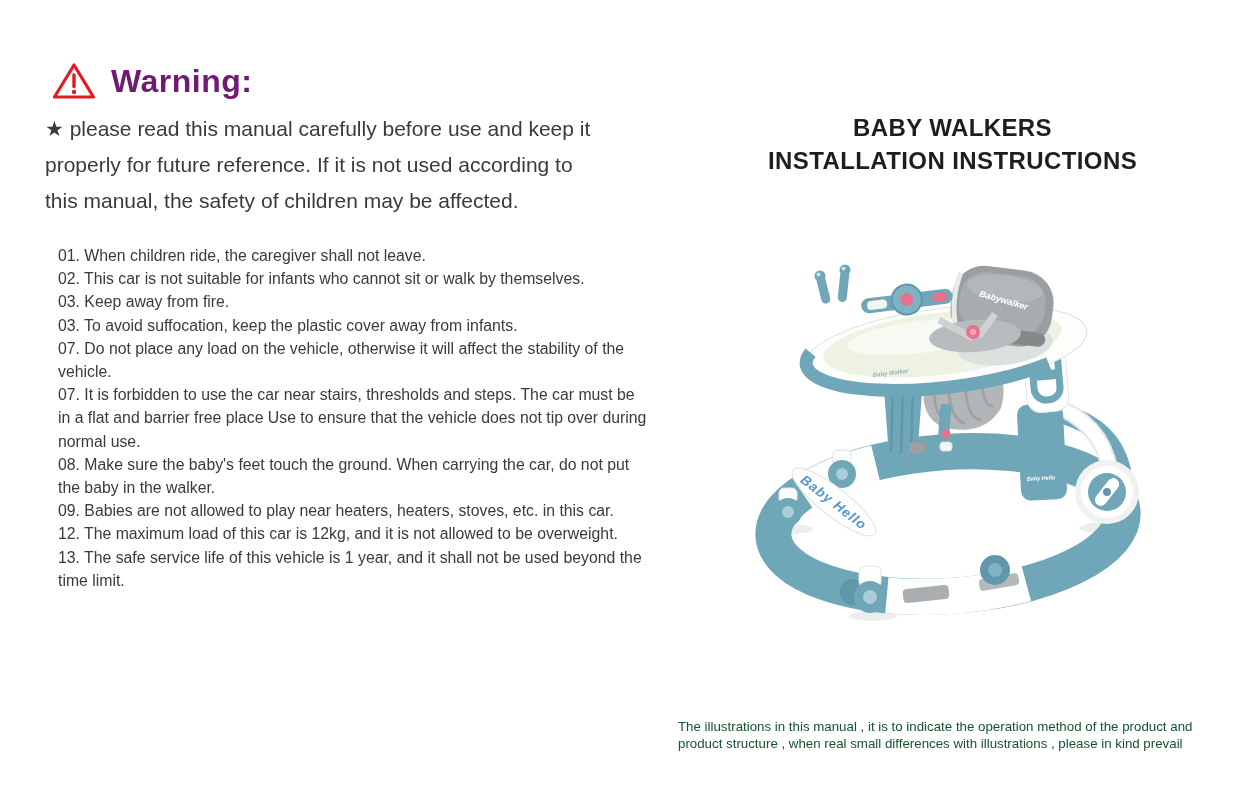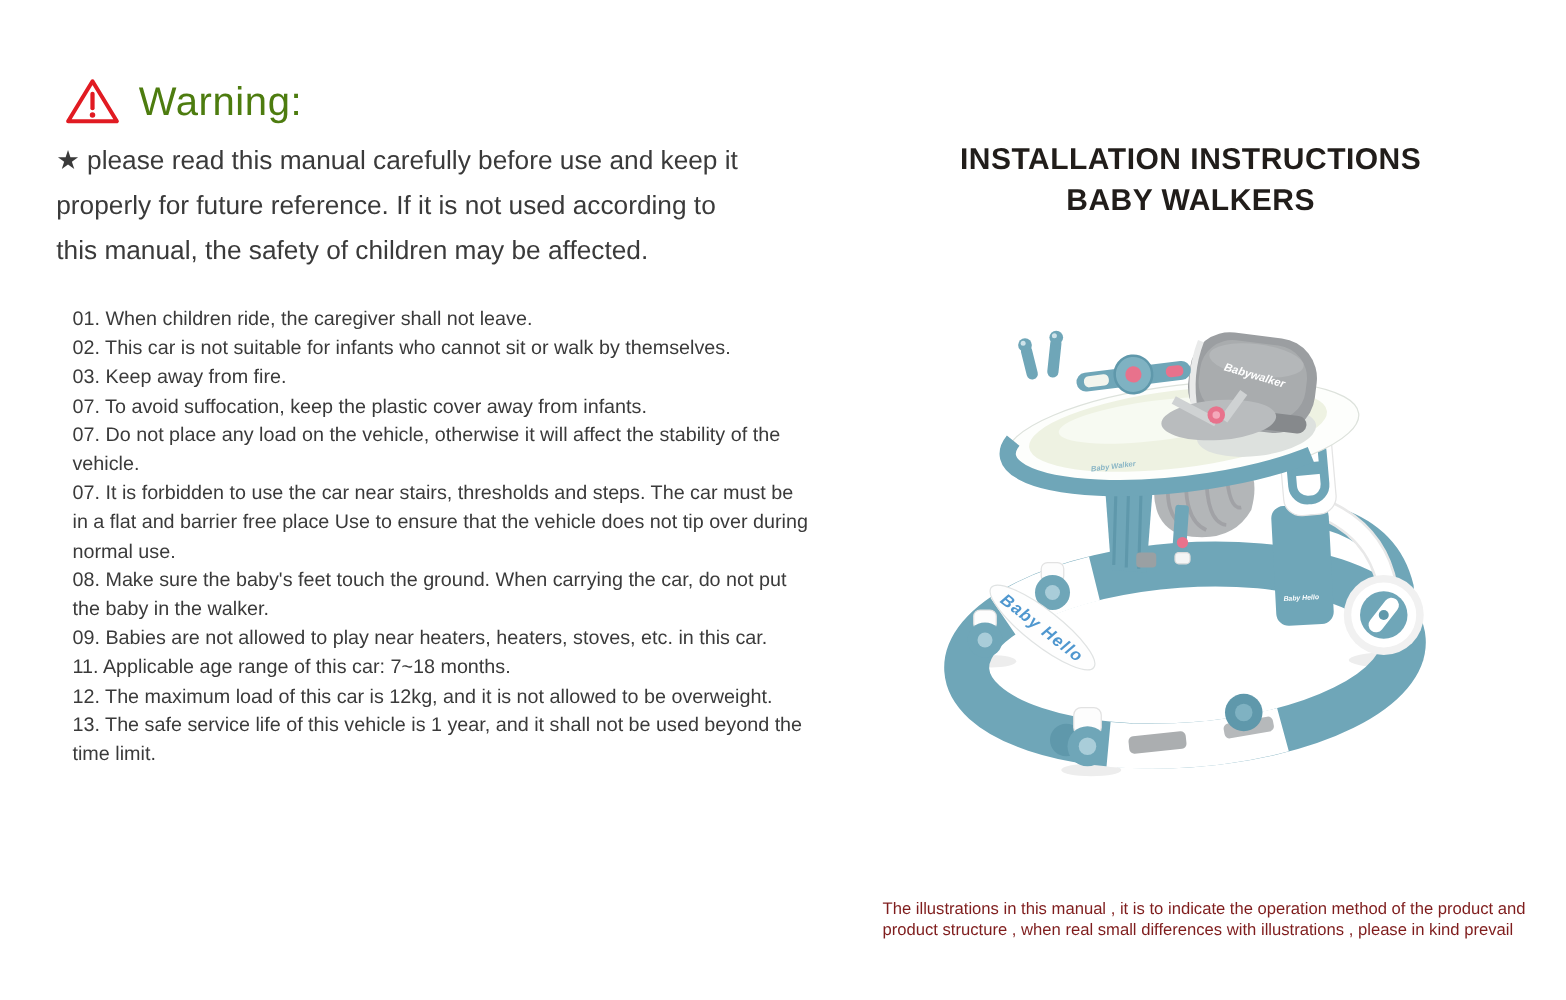--- a/index.html
+++ b/index.html
@@ -1,28 +1,28 @@
 <!DOCTYPE html>
 <html><head>
 <meta charset="utf-8">
 <style>
   html,body{margin:0;padding:0;background:#fff;}
   .page{position:relative;width:1253px;height:800px;background:#ffffff;overflow:hidden;
         font-family:"Liberation Sans", sans-serif;color:#3a3a3a;}
   .warning-header{position:absolute;left:52px;top:62px;display:flex;align-items:center;gap:15px;}
-  .warning-title{font-size:32px;font-weight:normal;color:#4d7c0f;letter-spacing:0.5px;}
+  .warning-title{font-size:32px;font-weight:bold;color:#701a75;letter-spacing:0.5px;}
   .warning-intro{position:absolute;left:45px;top:111px;width:556px;font-size:21px;
                  line-height:36px;color:#3a3a3a;}
   .warning-list{position:absolute;left:45px;top:244px;width:592px;font-size:15.8px;
                 line-height:23.2px;color:#3a3a3a;margin-left:13px;}
   .doc-title{position:absolute;left:690px;top:112px;width:525px;text-align:center;
              font-size:24px;font-weight:bold;color:#211d1a;line-height:32.5px;letter-spacing:0.4px;}
   .illustration{position:absolute;left:733px;top:256px;width:430px;height:370px;}
   .disclaimer{position:absolute;left:678px;top:719px;width:548px;font-size:13.3px;
-              line-height:16.8px;color:#7f1d1d;margin-left:28px;}
+              line-height:16.8px;color:#14532d;}
 </style>
 </head>
 <body>
 
 <div class="page">
 
   <div class="warning-header">
     <svg width="44" height="38" viewBox="0 0 44 38">
       <path d="M22 3 L41.5 35 L2.5 35 Z" fill="none" stroke="#e11b22" stroke-width="3.2" stroke-linejoin="round"></path>
       <path d="M22 13 L22 24.5" stroke="#e11b22" stroke-width="3.4" stroke-linecap="round"></path>
@@ -30,33 +30,32 @@
     </svg>
     <div class="warning-title">Warning:</div>
   </div>
 
   <div class="warning-intro">★ please read this manual carefully before use and keep it properly for future reference. If it is not used according to this manual, the safety of children may be affected.</div>
 
   <div class="warning-list">
     <div>01. When children ride, the caregiver shall not leave.</div>
     <div>02. This car is not suitable for infants who cannot sit or walk by themselves.</div>
     <div>03. Keep away from fire.</div>
-    <div>07. To avoid suffocation, keep the plastic cover away from infants.</div>
+    <div>03. To avoid suffocation, keep the plastic cover away from infants.</div>
     <div>07. Do not place any load on the vehicle, otherwise it will affect the stability of the vehicle.</div>
     <div>07. It is forbidden to use the car near stairs, thresholds and steps. The car must be in a flat and barrier free place Use to ensure that the vehicle does not tip over during normal use.</div>
     <div>08. Make sure the baby's feet touch the ground. When carrying the car, do not put the baby in the walker.</div>
     <div>09. Babies are not allowed to play near heaters, heaters, stoves, etc. in this car.</div>
-    <div>11. Applicable age range of this car: 7~18 months.</div>
     <div>12. The maximum load of this car is 12kg, and it is not allowed to be overweight.</div>
     <div>13. The safe service life of this vehicle is 1 year, and it shall not be used beyond the time limit.</div>
   </div>
 
   <div class="doc-title">
+    <div>BABY WALKERS</div>
     <div>INSTALLATION INSTRUCTIONS</div>
-    <div>BABY WALKERS</div>
   </div>
 
   <svg class="illustration" viewBox="0 0 430 370">
 
     <g>
       <ellipse cx="60" cy="273" rx="20" ry="5" fill="#ededed"></ellipse>
       <ellipse cx="140" cy="360" rx="24" ry="5" fill="#ededed"></ellipse>
       <ellipse cx="268" cy="338" rx="26" ry="5" fill="#ededed"></ellipse>
       <ellipse cx="376" cy="272" rx="30" ry="6" fill="#ededed"></ellipse>
     </g>

